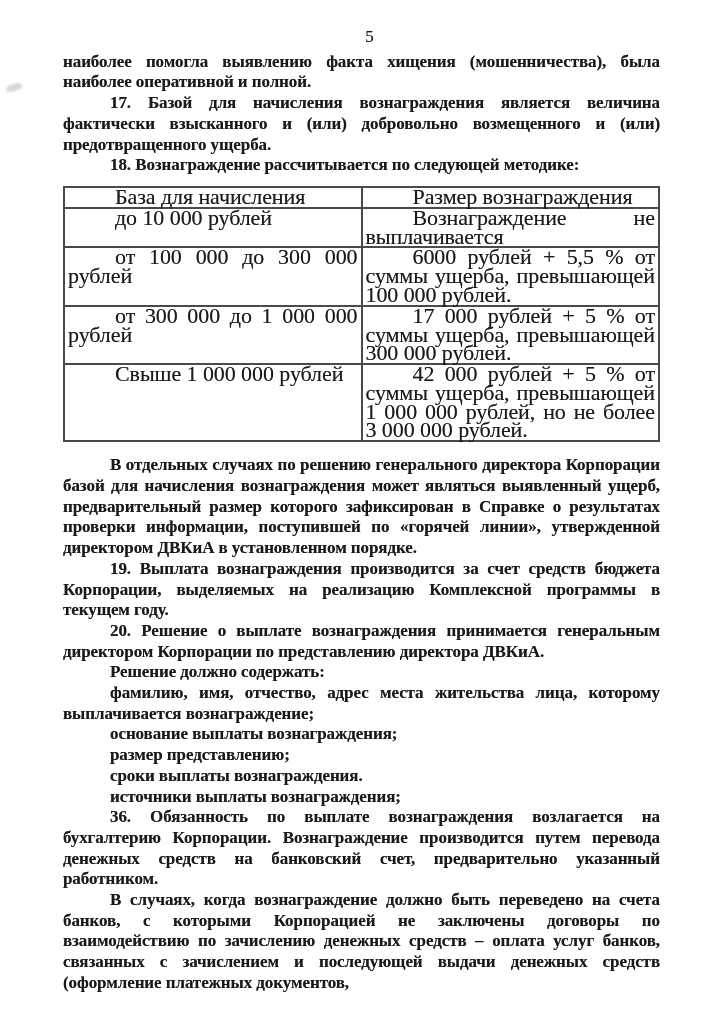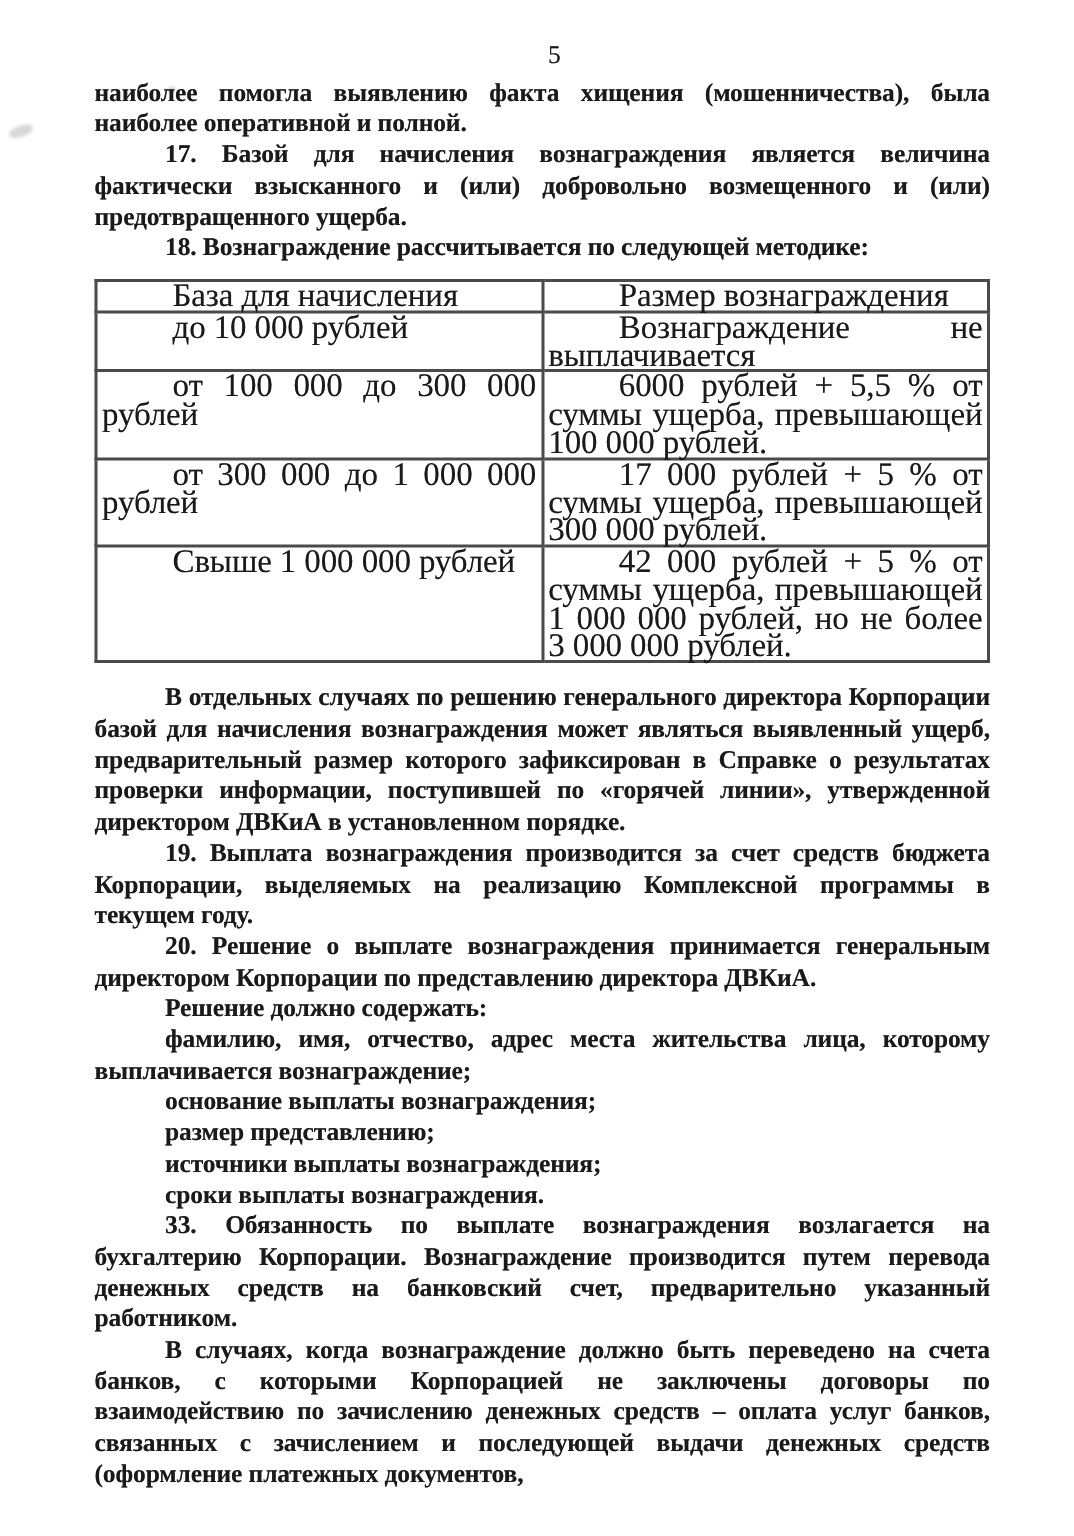--- a/index.html
+++ b/index.html
@@ -131,21 +131,21 @@
 
     <p class="para">19. Выплата вознаграждения производится за счет средств бюджета Корпорации, выделяемых на реализацию Комплексной программы в текущем году.</p>
 
     <p class="para">20. Решение о выплате вознаграждения принимается генеральным директором Корпорации по представлению директора ДВКиА.</p>
 
     <p class="para">Решение должно содержать:</p>
 
     <p class="para">фамилию, имя, отчество, адрес места жительства лица, которому выплачивается вознаграждение;</p>
     <p class="para">основание выплаты вознаграждения;</p>
     <p class="para">размер представлению;</p>
+    <p class="para">сроки выплаты вознаграждения.</p>
     <p class="para">источники выплаты вознаграждения;</p>
-    <p class="para">сроки выплаты вознаграждения.</p>
 
-    <p class="para">33. Обязанность по выплате вознаграждения возлагается на бухгалтерию Корпорации. Вознаграждение производится путем перевода денежных средств на банковский счет, предварительно указанный работником.</p>
+    <p class="para">36. Обязанность по выплате вознаграждения возлагается на бухгалтерию Корпорации. Вознаграждение производится путем перевода денежных средств на банковский счет, предварительно указанный работником.</p>
 
     <p class="para">В случаях, когда вознаграждение должно быть переведено на счета банков, с которыми Корпорацией не заключены договоры по взаимодействию по зачислению денежных средств – оплата услуг банков, связанных с зачислением и последующей выдачи денежных средств (оформление платежных документов,</p>
 
   </div>
 </div>
 
 </body></html>

